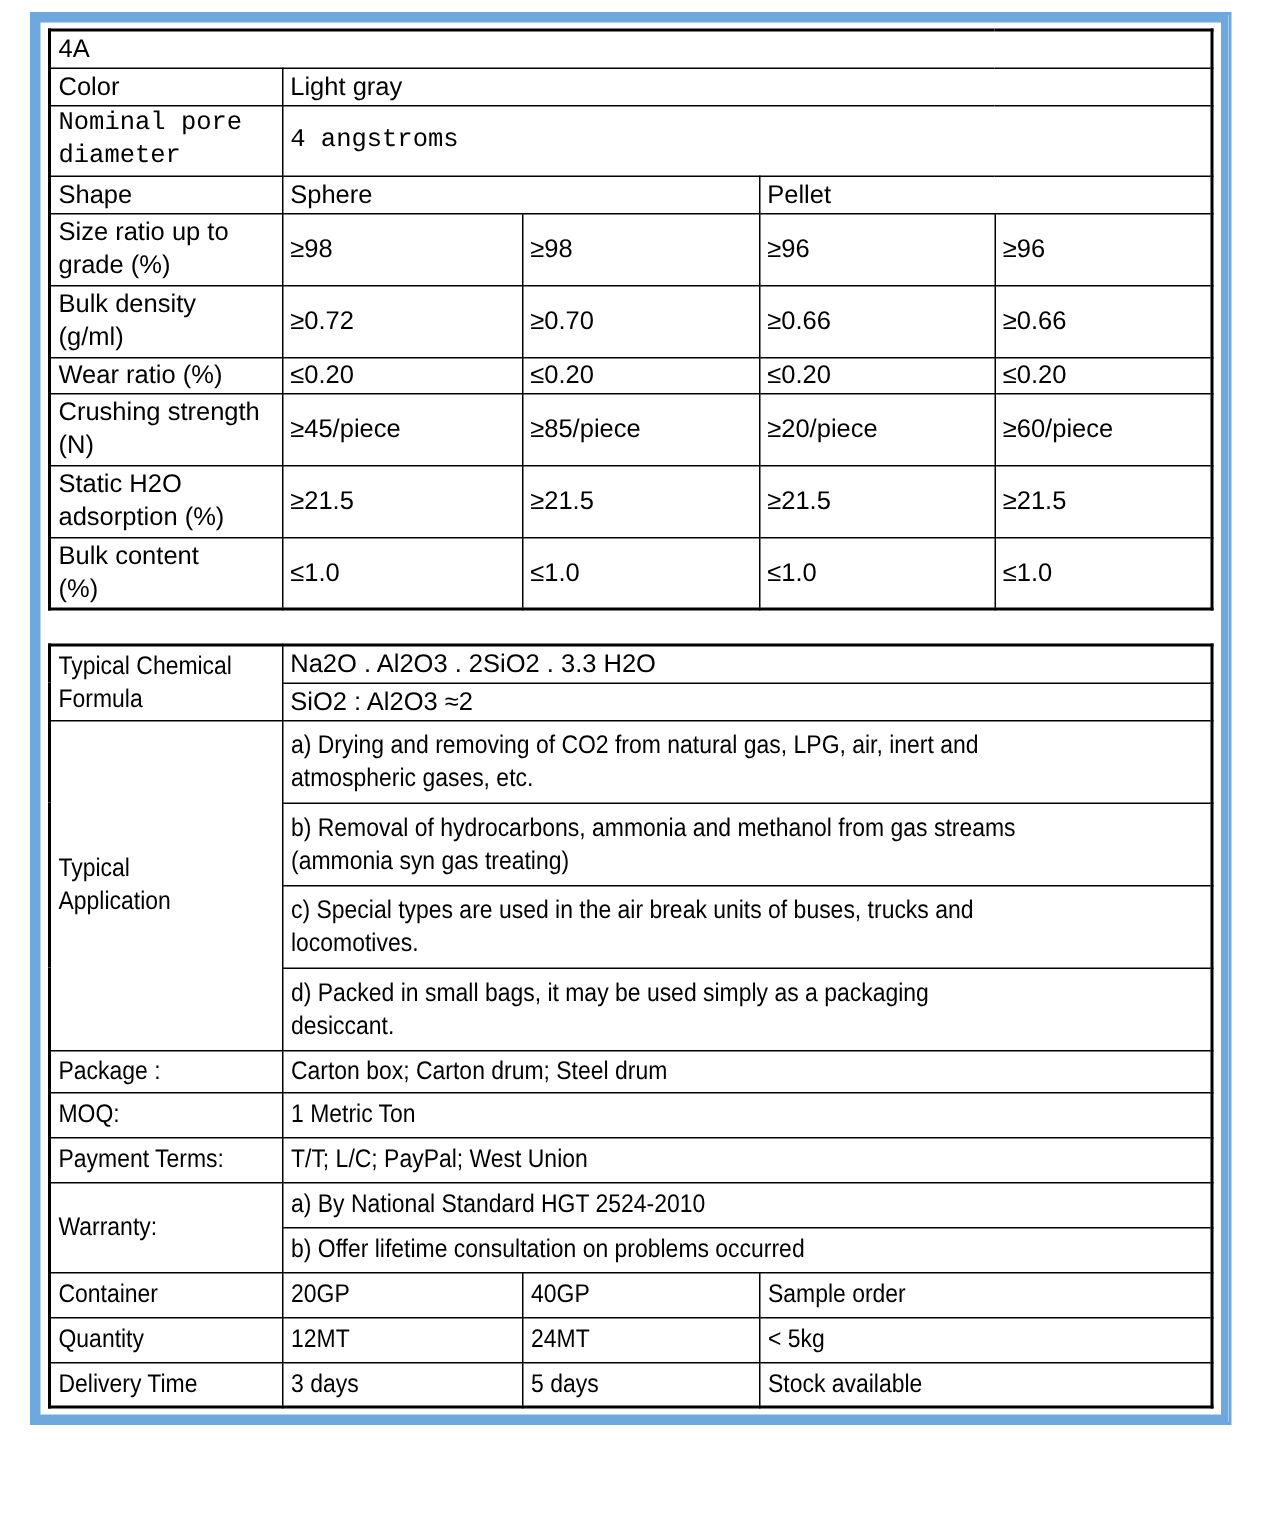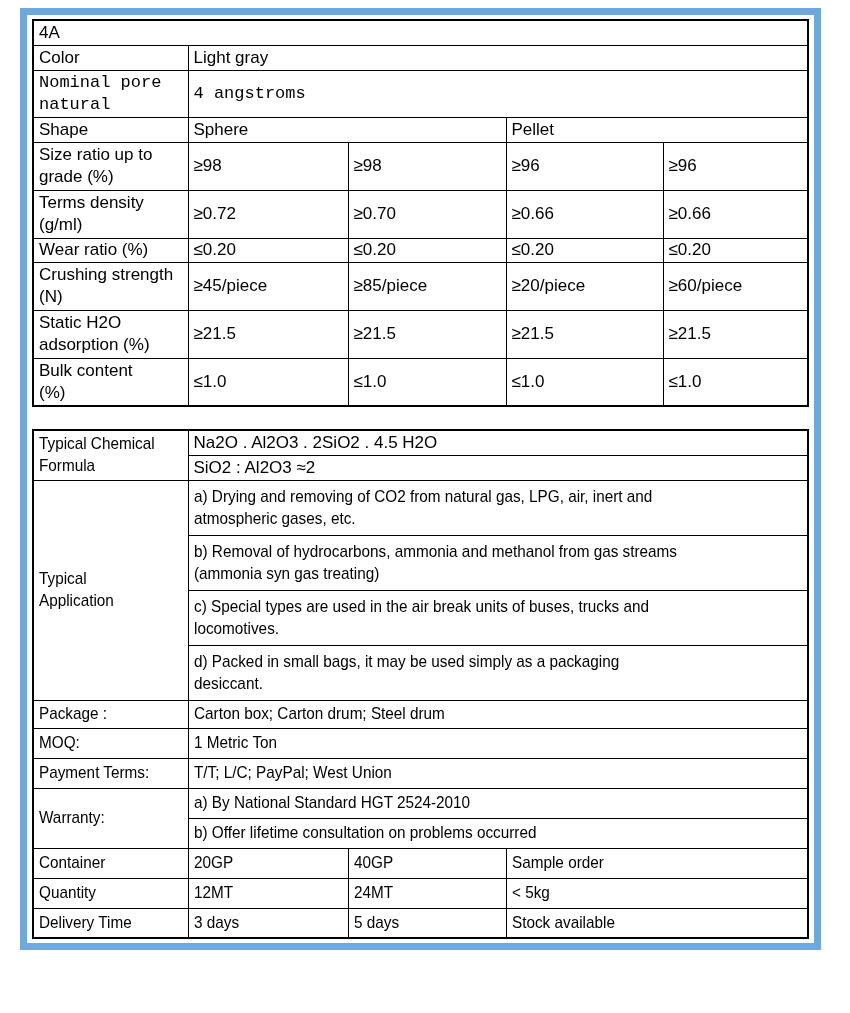--- a/index.html
+++ b/index.html
@@ -77,42 +77,42 @@
         <tr class="r25">
           <td colspan="5">4A</td>
         </tr>
         <tr class="r25">
           <td>Color</td>
           <td colspan="4">Light gray</td>
         </tr>
         <tr class="r47">
           <td>
             <span class="ln">Nominal pore</span>
-            <span class="ln">natural</span>
+            <span class="ln">diameter</span>
           </td>
           <td colspan="4">4 angstroms</td>
         </tr>
         <tr class="r25">
           <td>Shape</td>
           <td colspan="2">Sphere</td>
           <td colspan="2">Pellet</td>
         </tr>
         <tr class="r48">
           <td>
             <span class="ln">Size ratio up to</span>
             <span class="ln">grade (%)</span>
           </td>
           <td>≥98</td>
           <td>≥98</td>
           <td>≥96</td>
           <td>≥96</td>
         </tr>
         <tr class="r48">
           <td>
-            <span class="ln">Terms density</span>
+            <span class="ln">Bulk density</span>
             <span class="ln">(g/ml)</span>
           </td>
           <td>≥0.72</td>
           <td>≥0.70</td>
           <td>≥0.66</td>
           <td>≥0.66</td>
         </tr>
         <tr class="r24">
           <td>Wear ratio (%)</td>
           <td>≤0.20</td>
@@ -161,21 +161,21 @@
           <col class="ic2">
           <col class="ic3">
           <col class="ic4">
         </colgroup>
       <tbody>
         <tr class="r25">
           <td rowspan="2">
             <span class="ln nr">Typical Chemical</span>
             <span class="ln nr">Formula</span>
           </td>
-          <td colspan="3">Na2O . Al2O3 . 2SiO2 . 4.5 H2O</td>
+          <td colspan="3">Na2O . Al2O3 . 2SiO2 . 3.3 H2O</td>
         </tr>
         <tr class="r25">
           <td colspan="3">SiO2 : Al2O3 ≈2</td>
         </tr>
         <tr class="r55">
           <td rowspan="4">
             <span class="ln nr">Typical</span>
             <span class="ln nr">Application</span>
           </td>
           <td colspan="3">

